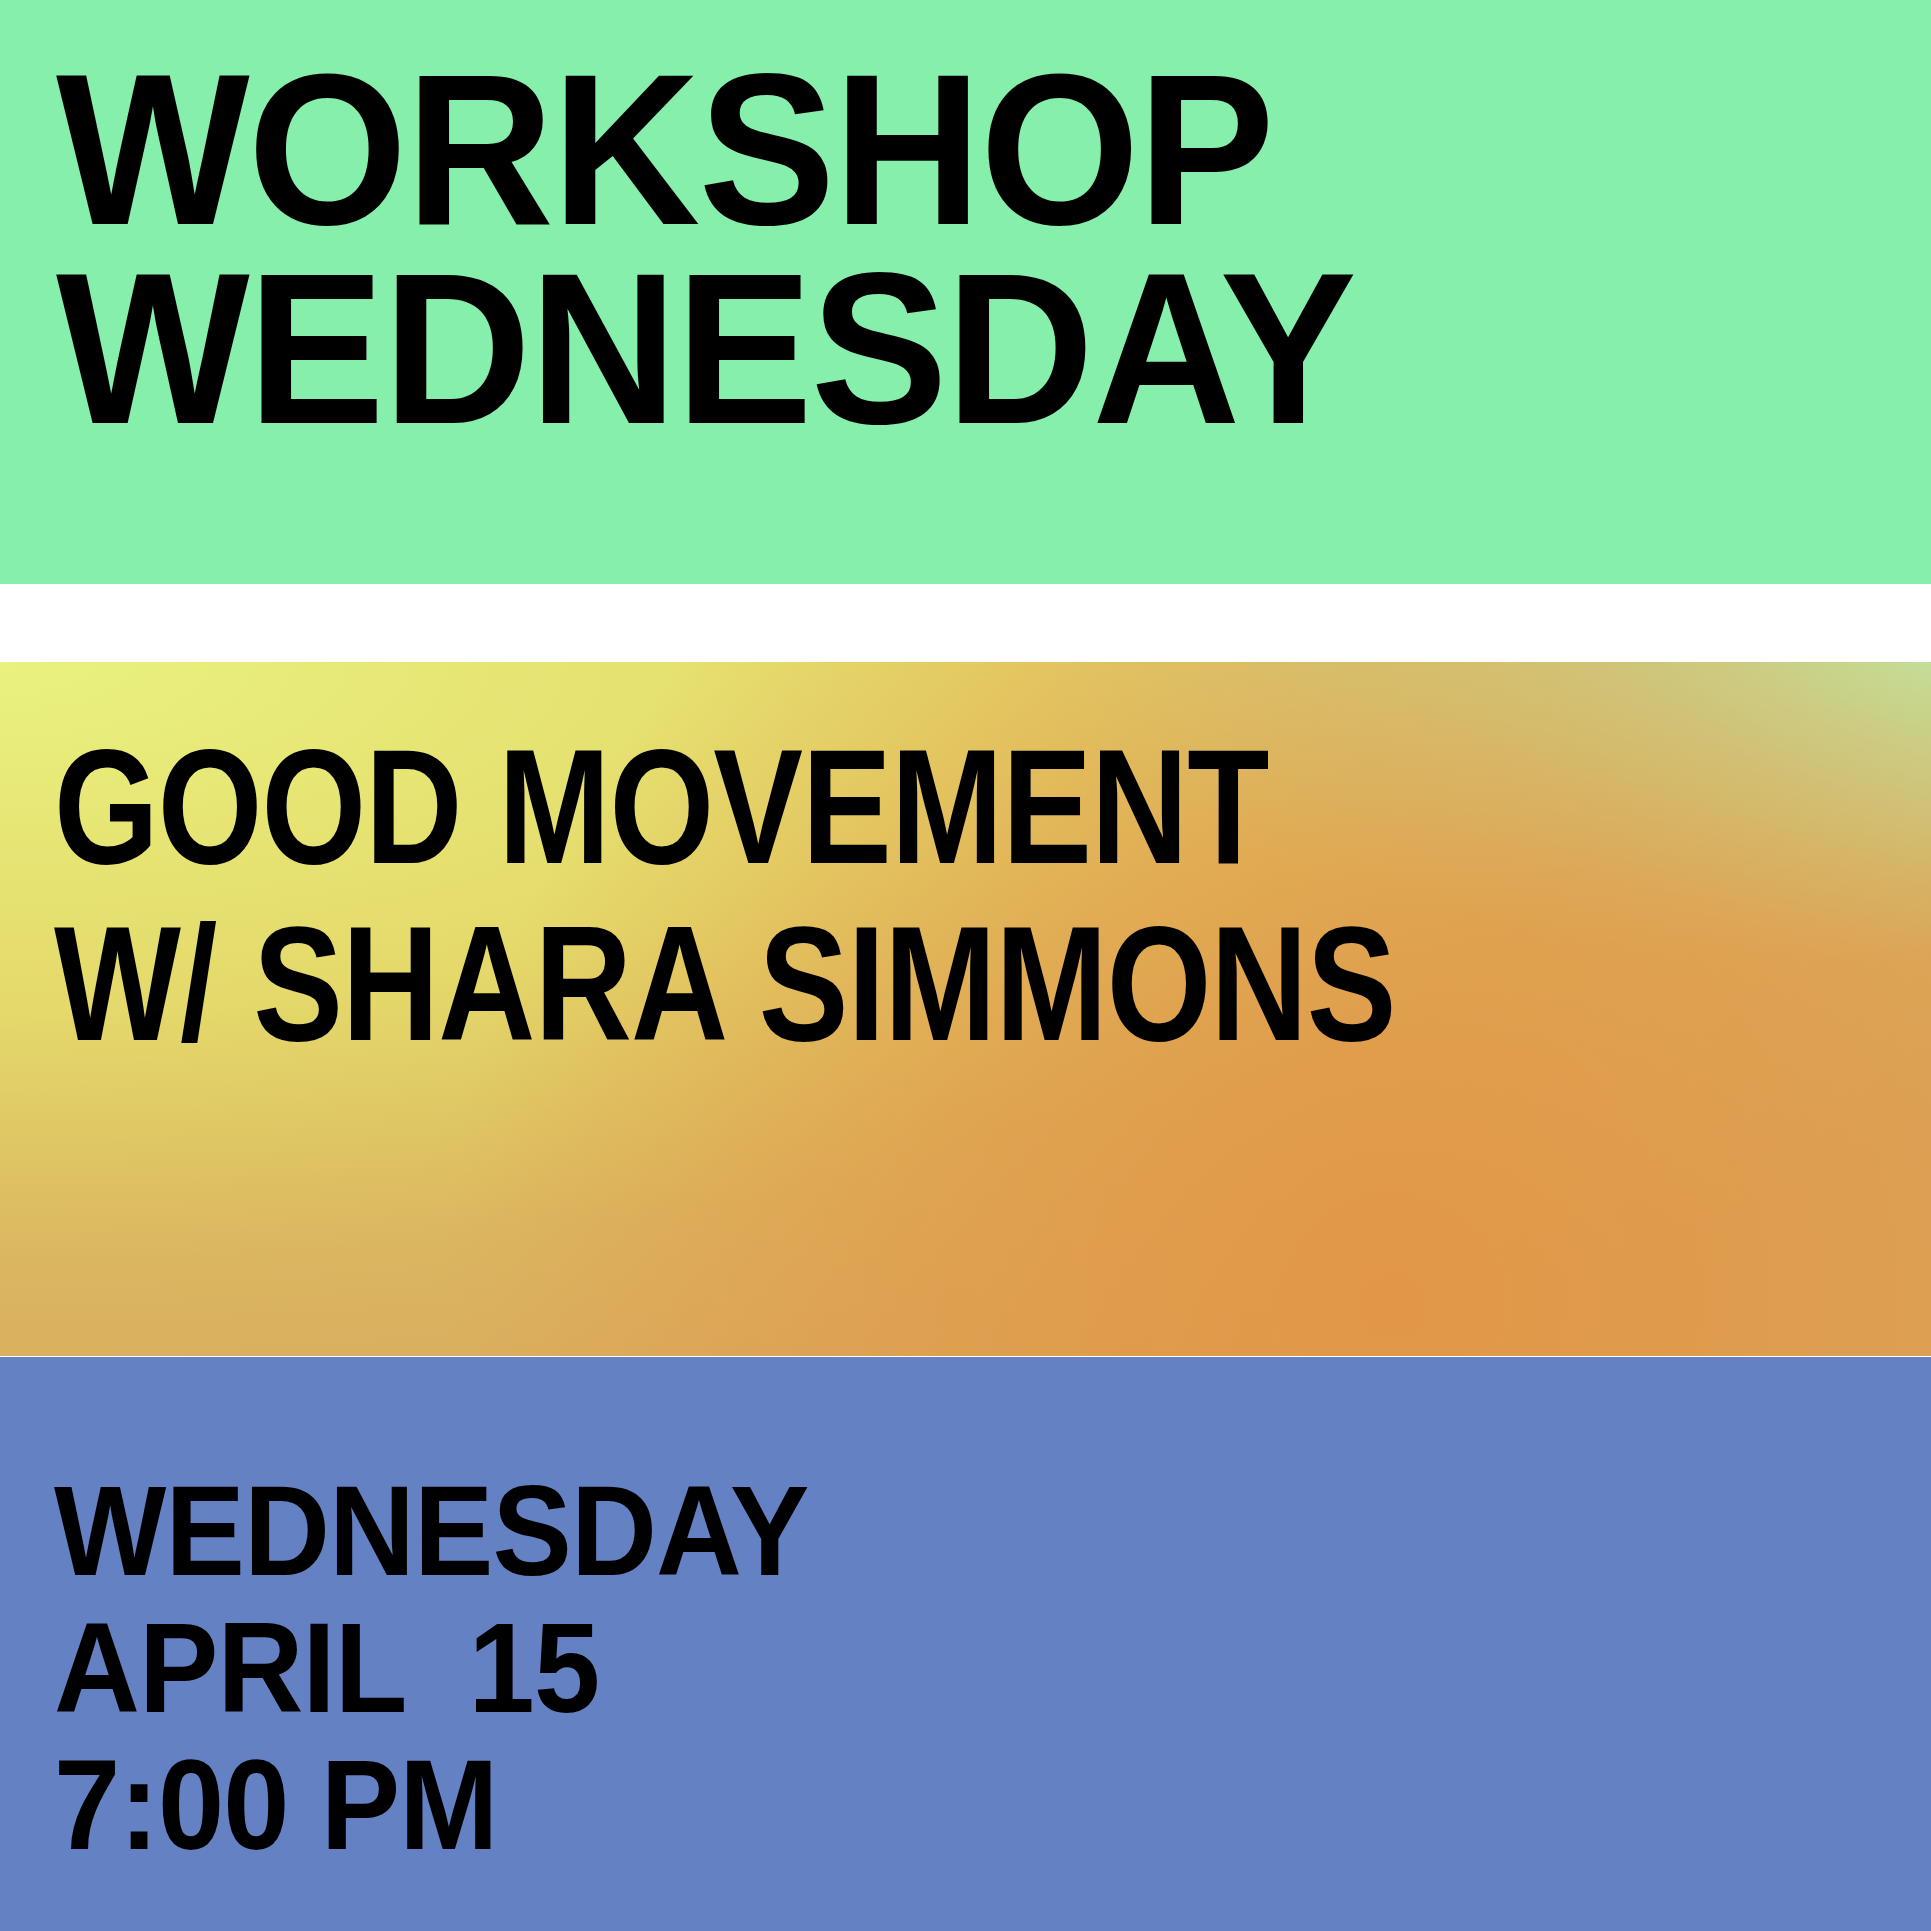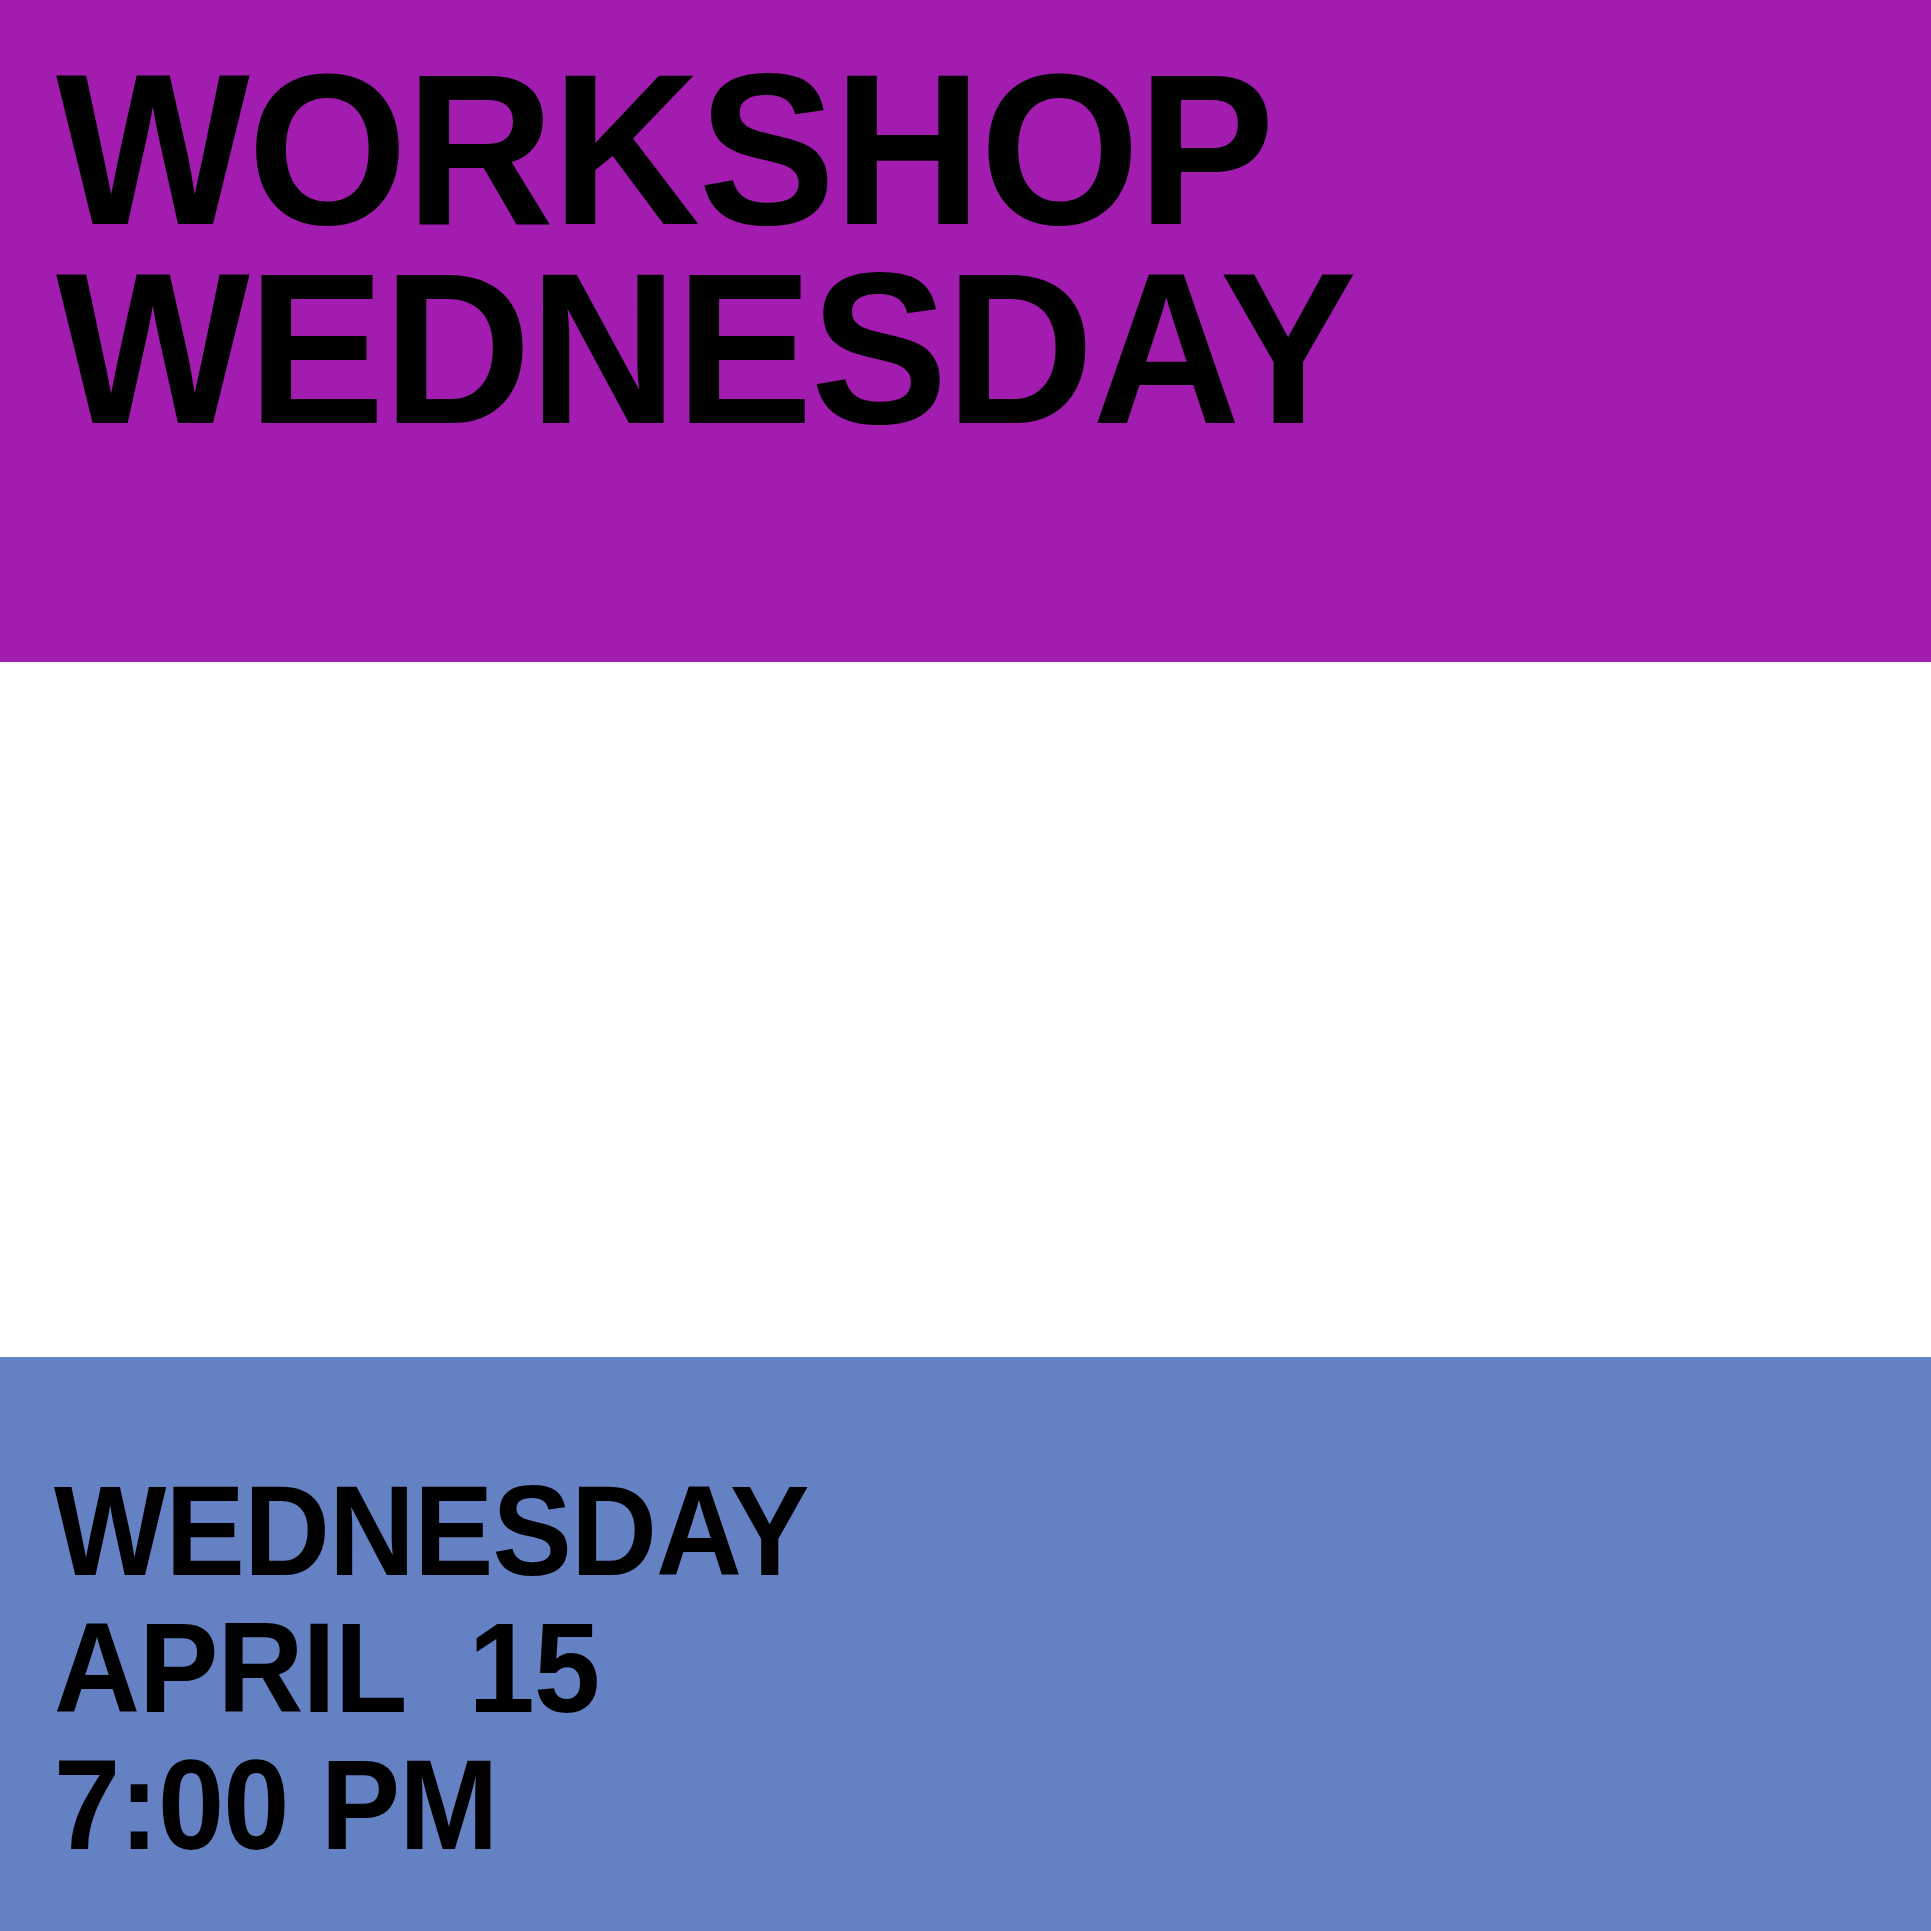--- a/index.html
+++ b/index.html
@@ -15,22 +15,22 @@
     overflow: hidden;
     font-family: "Liberation Sans", sans-serif;
   }
 
   
   .band-top {
     position: absolute;
     left: 0;
     top: 0;
     width: 1931px;
-    height: 662px;
-    background: #a21caf;
+    height: 584px;
+    background: #86efac;
   }
 
   .title-block {
     position: absolute;
     left: 56px;
     top: 50px;
     width: 1834px;
   }
 
   .title-line {
@@ -114,20 +114,26 @@
 
 <div id="poster">
 
   <div class="band-top">
     <div class="title-block">
       <span class="title-line">WORKSHOP</span>
       <span class="title-line">WEDNESDAY</span>
     </div>
   </div>
 
+  <div class="band-mid">
+    <div class="subtitle-block">
+      <span class="subtitle-line">GOOD MOVEMENT</span>
+      <span class="subtitle-line">W/ SHARA SIMMONS</span>
+    </div>
+  </div>
 
   <div class="band-bottom">
 
     <div class="details-block">
       <span class="details-line">WEDNESDAY</span>
       <span class="details-line">APRIL  15</span>
       <span class="details-line">7:00 PM</span>
     </div>
 
   </div>

